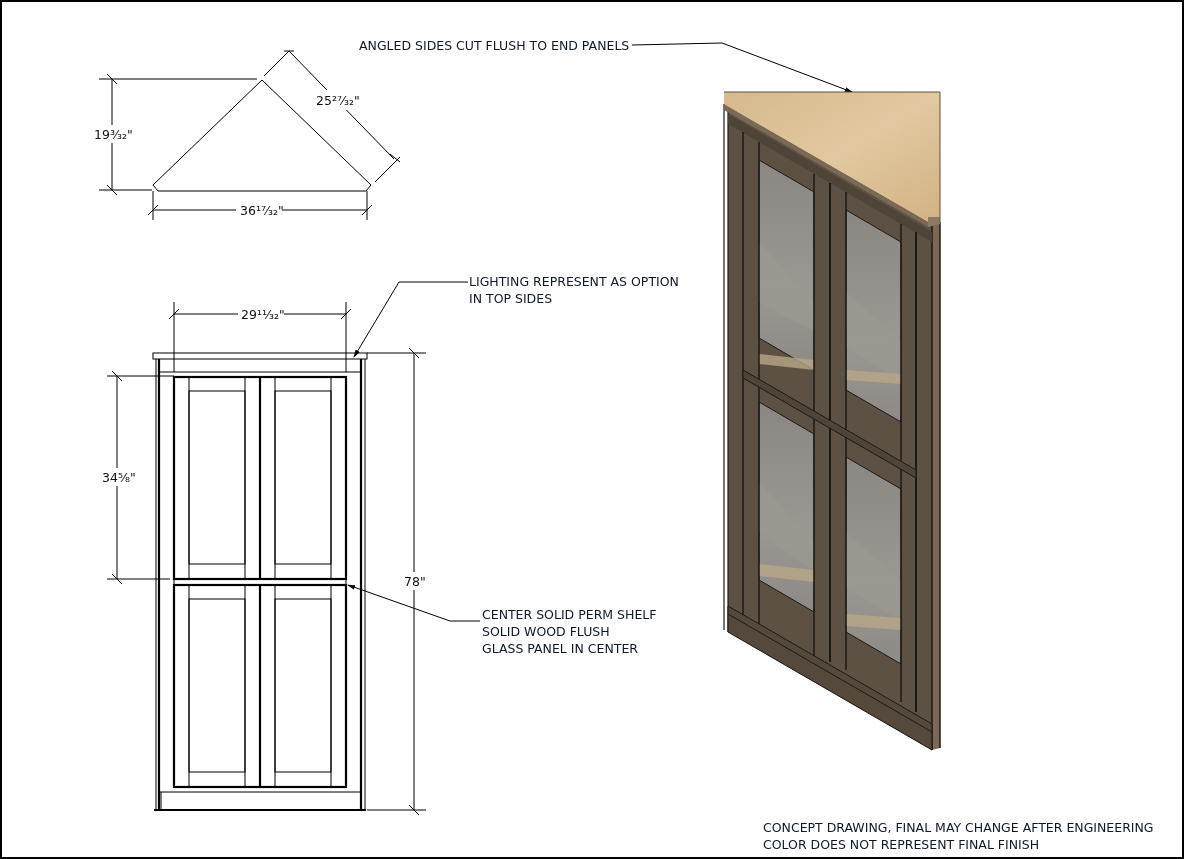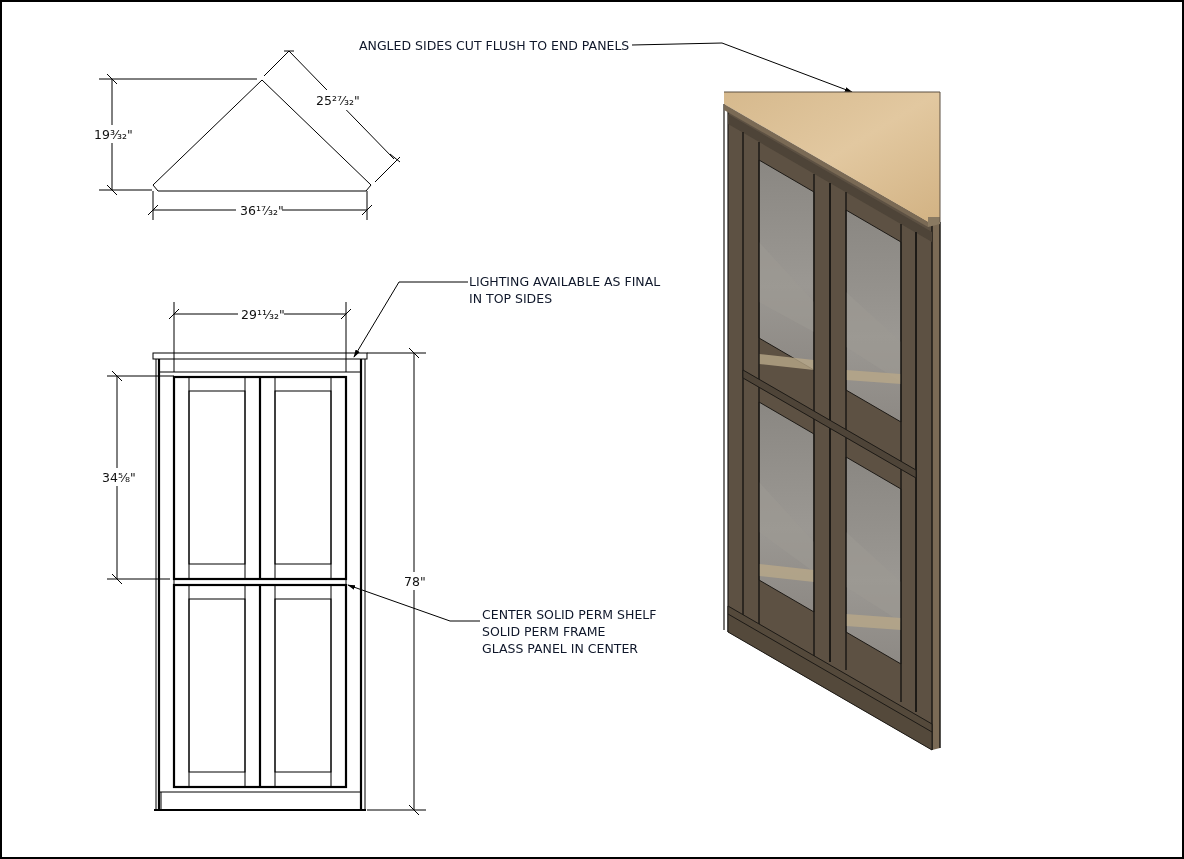--- a/index.html
+++ b/index.html
@@ -182,24 +182,28 @@
     <polygon points="722,90 938,90 938,215 926,220 722,102" fill="url(#topGrad)"></polygon>
     <polygon points="722,102 926,220 926,225 722,108" fill="#7a6a55"></polygon>
     <polygon points="926,215 938,215 938,222 926,225" fill="#8a7a62"></polygon>
     <polyline points="722,90 938,90 938,220" fill="none" stroke="#5d5143" stroke-width="1"></polyline>
   </g>
 </svg>
 
 <div class="note" style="left:357px; top:35px;">ANGLED SIDES CUT FLUSH TO END PANELS</div>
 
 <div class="note" style="left:467px; top:271px;">
-  <div>LIGHTING AVAILABLE AS FINAL</div>
+  <div>LIGHTING REPRESENT AS OPTION</div>
   <div>IN TOP SIDES</div>
 </div>
 
 <div class="note" style="left:480px; top:604px;">
   <div>CENTER SOLID PERM SHELF</div>
-  <div>SOLID PERM FRAME</div>
+  <div>SOLID WOOD FLUSH</div>
   <div>GLASS PANEL IN CENTER</div>
 </div>
 
+<div class="note" style="left:761px; top:817px;">
+  <div>CONCEPT DRAWING, FINAL MAY CHANGE AFTER ENGINEERING</div>
+  <div>COLOR DOES NOT REPRESENT FINAL FINISH</div>
+</div>
 
 </div>
 
 </body></html>

